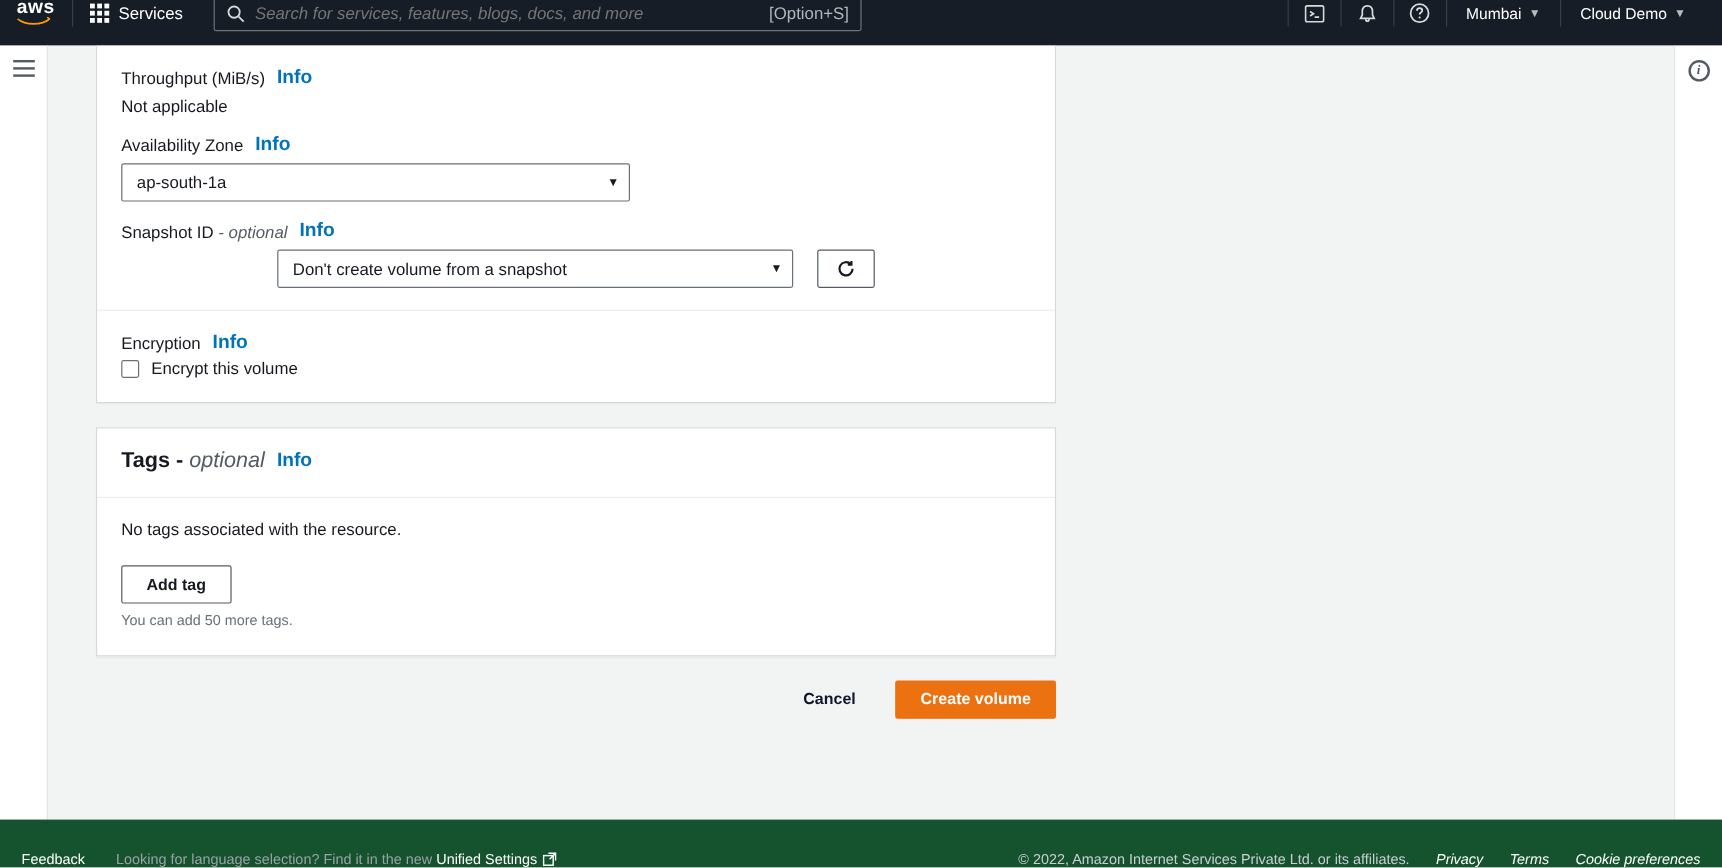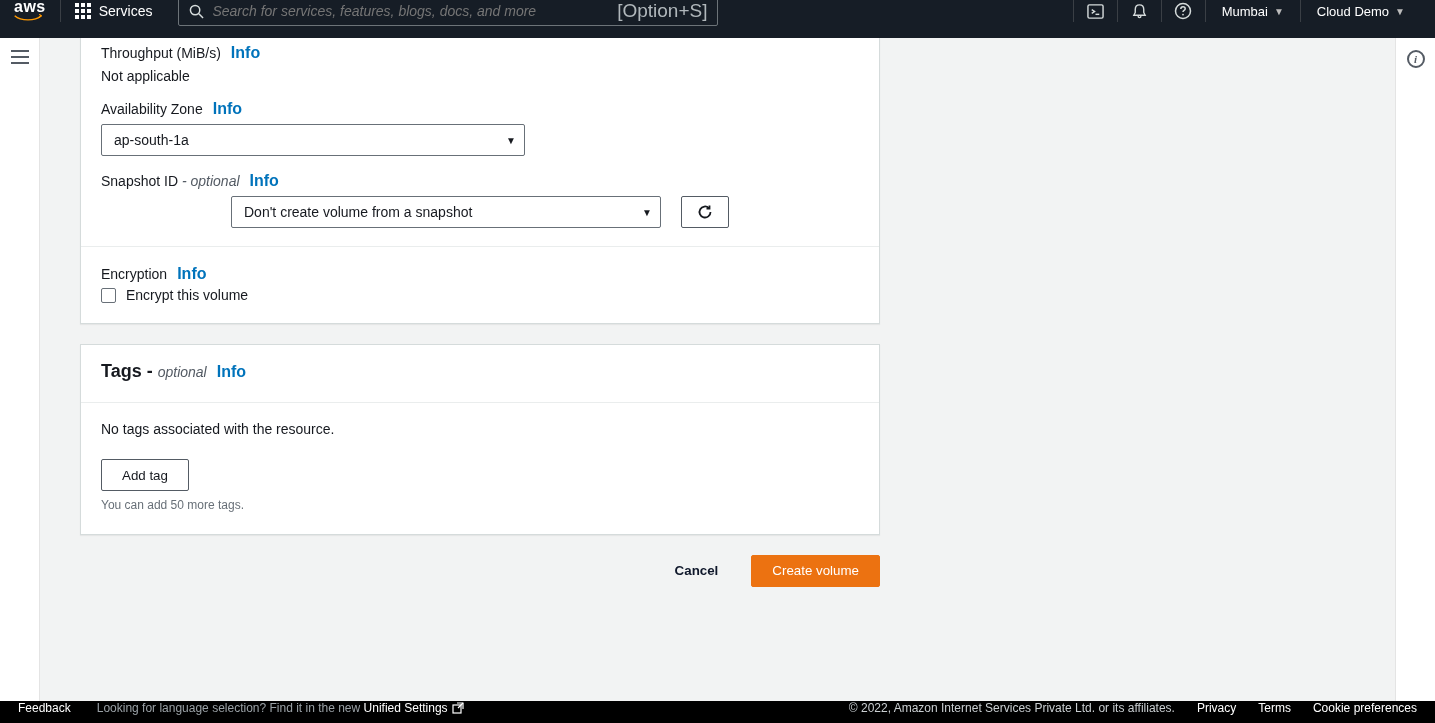--- a/index.html
+++ b/index.html
@@ -19,40 +19,40 @@
   }
   .topnav .logo { display: flex; align-items: center; padding-right: 14px; border-right: 1px solid #3a3f45; height: 100%; }
   .logo-text { font-weight: 700; font-size: 16px; letter-spacing: .5px; color: #fff; line-height: 1; position: relative; }
   .logo-smile { display:block; width:28px; height:9px; margin-top:-1px; }
   .topnav .services { display: flex; align-items: center; gap: 8px; padding: 0 14px; height: 100%; cursor: pointer; }
   .grid9 { width: 16px; height: 16px; display: grid; grid-template-columns: repeat(3,4px); grid-template-rows: repeat(3,4px); gap: 2px; }
   .grid9 span { background: #fff; }
   .services-label { color: #fff; }
   .search-wrap { margin-left: 12px; display:flex; align-items:center; width: 540px; height: 30px; border:1px solid #6c7378; border-radius:2px; background: transparent; padding: 0 10px; }
   .search-wrap input { flex:1; background: transparent; border:none; outline:none; color:#d5dbdb; font-style: italic; font-size: 14px; }
-  .search-wrap .kbd { color:#b0b7bb; font-size: 19px; }
+  .search-wrap .kbd { color:#b0b7bb; font-size: 14px; }
   .search-icon { color:#d5dbdb; margin-right:8px; display:flex; }
   .topnav-spacer { flex:1; }
   .topnav .icon-btn { width: 44px; height:100%; display:flex; align-items:center; justify-content:center; border-left:1px solid #3a3f45; cursor:pointer; position:relative; }
   .topnav .icon-btn:first-of-type { border-left:1px solid #3a3f45; }
   .topnav .txt-btn { height:100%; display:flex; align-items:center; padding:0 16px; border-left:1px solid #3a3f45; cursor:pointer; color:#fff; gap:6px; font-size:13px;}
   .caret { font-size:10px; color:#bbb; }
 
   
   .workspace { flex: 1; display:flex; min-height:0; }
   .left-rail { width: 40px; background:#fff; border-right:1px solid #e4e4e4; padding-top:12px; display:flex; justify-content:center; }
   .hamburger { width:18px; height:14px; display:flex; flex-direction:column; justify-content:space-between; cursor:pointer; }
   .hamburger span { height:2px; background:#545b64; }
   .right-rail { width: 40px; background:#fff; border-left:1px solid #e4e4e4; padding-top:12px; display:flex; justify-content:center; }
   .info-circle { width:18px; height:18px; border:2px solid #545b64; border-radius:50%; display:flex; align-items:center; justify-content:center; font-size:11px; font-weight:700; color:#545b64; font-style: italic; cursor:pointer; font-family: Georgia, serif; }
 
   .center { flex:1; overflow:auto; background:#f2f3f3; padding: 0 0 20px 0; }
   .container { width: 800px; margin-left: 40px; }
   .panel { background:#fff; border:1px solid #d5dbdb; box-shadow: 0 1px 1px rgba(0,0,0,.05); }
-  .panel.first { border-top:none; padding: 6px 20px 20px 20px; }
+  .panel.first { border-top:none; padding: 18px 20px 20px 20px; }
   .panel + .panel { margin-top: 20px; }
   .panel-header { padding: 16px 20px 14px 20px; border-bottom:1px solid #eaeded; }
   .panel-body { padding: 18px 20px 20px 20px; }
   .hr { border:0; border-top:1px solid #eaeded; margin: 18px -20px; }
 
   .field { margin-bottom: 16px; }
   .field:last-child { margin-bottom: 0; }
   .field-label { display:flex; align-items:center; gap:10px; margin-bottom: 6px; color:#16191f; }
   .optional { font-style: italic; font-weight: 400; color:#545b64; }
   .info-link { color:#0073bb; font-size:16px; font-weight:700; cursor:pointer; }
@@ -68,33 +68,33 @@
   .select .tri { font-size:10px; color:#16191f; }
   .row { display:flex; align-items:center; gap: 20px; justify-content: center; }
   .icon-square-btn {
     width:48px; height:32px; border:1px solid #545b64; border-radius:2px; background:#fff;
     display:flex; align-items:center; justify-content:center; cursor:pointer;
   }
 
   .checkbox-row { display:flex; align-items:center; gap:10px; cursor:pointer; }
   .checkbox { width:15px; height:15px; border:1px solid #687078; border-radius:2px; background:#fff; }
 
-  .btn { height:32px; padding: 0 20px; border-radius:2px; display:inline-flex; align-items:center; font-weight:400; cursor:pointer; border:1px solid transparent; }
+  .btn { height:32px; padding: 0 20px; border-radius:2px; display:inline-flex; align-items:center; font-weight:700; cursor:pointer; border:1px solid transparent; }
   .btn.outline { border:1px solid #545b64; background:#fff; color:#16191f; }
   .btn.link { background:transparent; color:#0f172a; font-weight:700; }
   .btn.primary { background:#ec7211; color:#fff; border-color:#ec7211; }
   .actions { display:flex; justify-content:flex-end; gap:12px; margin-top:20px; }
 
   
   .footer {
-    height: 22px; background:#000000; color:#c9ced1; display:flex; align-items:flex-start;
+    height: 40px; background:#14532d; color:#c9ced1; display:flex; align-items:flex-end;
     font-size:12px; padding: 0 18px; flex: 0 0 auto;
   }
   .footer .fspacer { flex:1; }
-  .footer a { color:#fff; text-decoration:none; margin-left:22px; cursor:pointer; }
+  .footer a { color:#fff; text-decoration:none; margin-left:22px; cursor:pointer;font-style:italic; }
   .footer .muted { color:#9aa1a6; margin-left: 26px; }
   .footer .unified { color:#fff; font-weight:400; display:inline-flex; align-items:center; gap:4px; cursor:pointer; }
   .ext-icon { width:12px; height:12px; }
   .feedback { color:#fff; cursor:pointer; }
 
   svg { display:block; }
 </style>
 </head>
 <body>
 
@@ -229,21 +229,21 @@
             <span>Encrypt this volume</span>
           </label>
         </div>
 
       </div>
 
       <div class="panel">
         <div class="panel-header">
           <div style="display:flex; align-items:center; gap:10px; margin-bottom:6px;">
             <span class="section-title">
-              <span>Tags - </span><span class="optional" style="font-size:14px;">optional</span>
+              <span>Tags - </span><span class="optional" style="font-size:18px;">optional</span>
             </span>
             <span class="info-link">Info</span>
           </div>
         </div>
         <div class="panel-body">
           <div style="margin-bottom:22px;">No tags associated with the resource.</div>
           <div>
             <button class="btn outline">Add tag</button>
           </div>
           <div class="hint" style="margin-top:6px;">You can add 50 more tags.</div>

